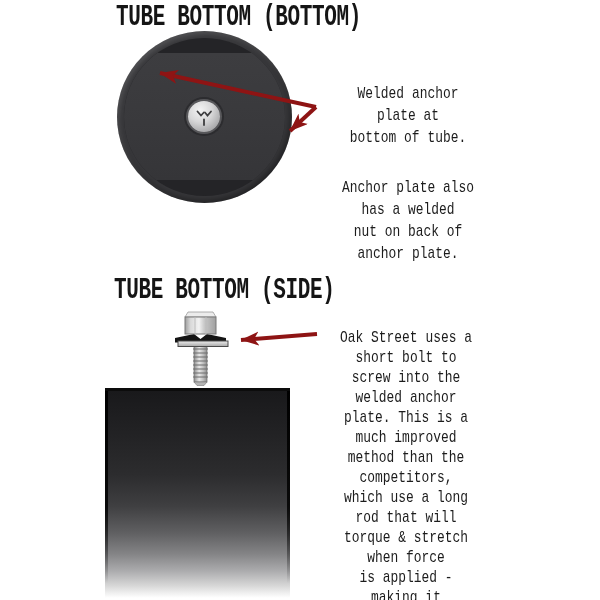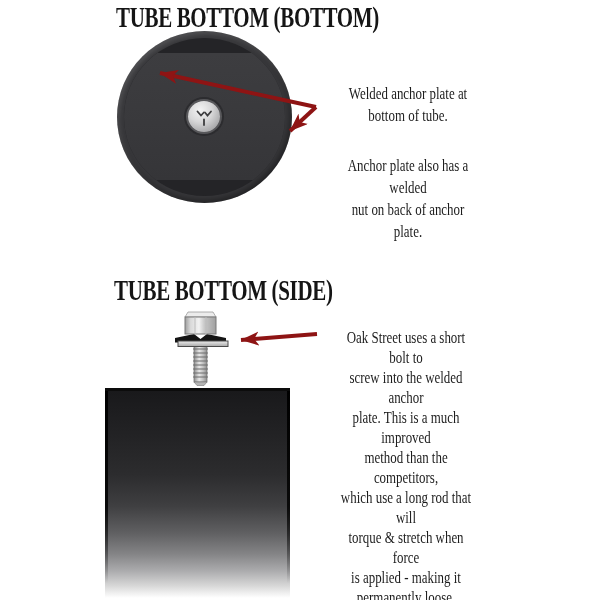--- a/index.html
+++ b/index.html
@@ -1,18 +1,18 @@
 <!DOCTYPE html>
 <html style="--arrow-color: #8e1414; --text-color: #1c1c1c;"><head>
 <meta charset="utf-8">
 <style>
   html,body{margin:0;padding:0;background:#fff;}
   .page{
     position:relative;width:600px;height:600px;background:#ffffff;overflow:hidden;
-    font-family:Liberation Serif, serif;color:var(--text-color,#1c1c1c);
+    font-family:Liberation Mono, monospace;color:var(--text-color,#1c1c1c);
   }
   .title{
     position:absolute;font-weight:bold;font-size:30px;letter-spacing:-0.5px;
     transform:scaleX(0.70);transform-origin:0 0;white-space:nowrap;color:#151515;
   }
   .title-top{left:116px;top:0px;}
   .title-bottom{left:114px;top:273px;}
 
   .note-col{
     position:absolute;text-align:center;font-size:17px;white-space:pre-line;

